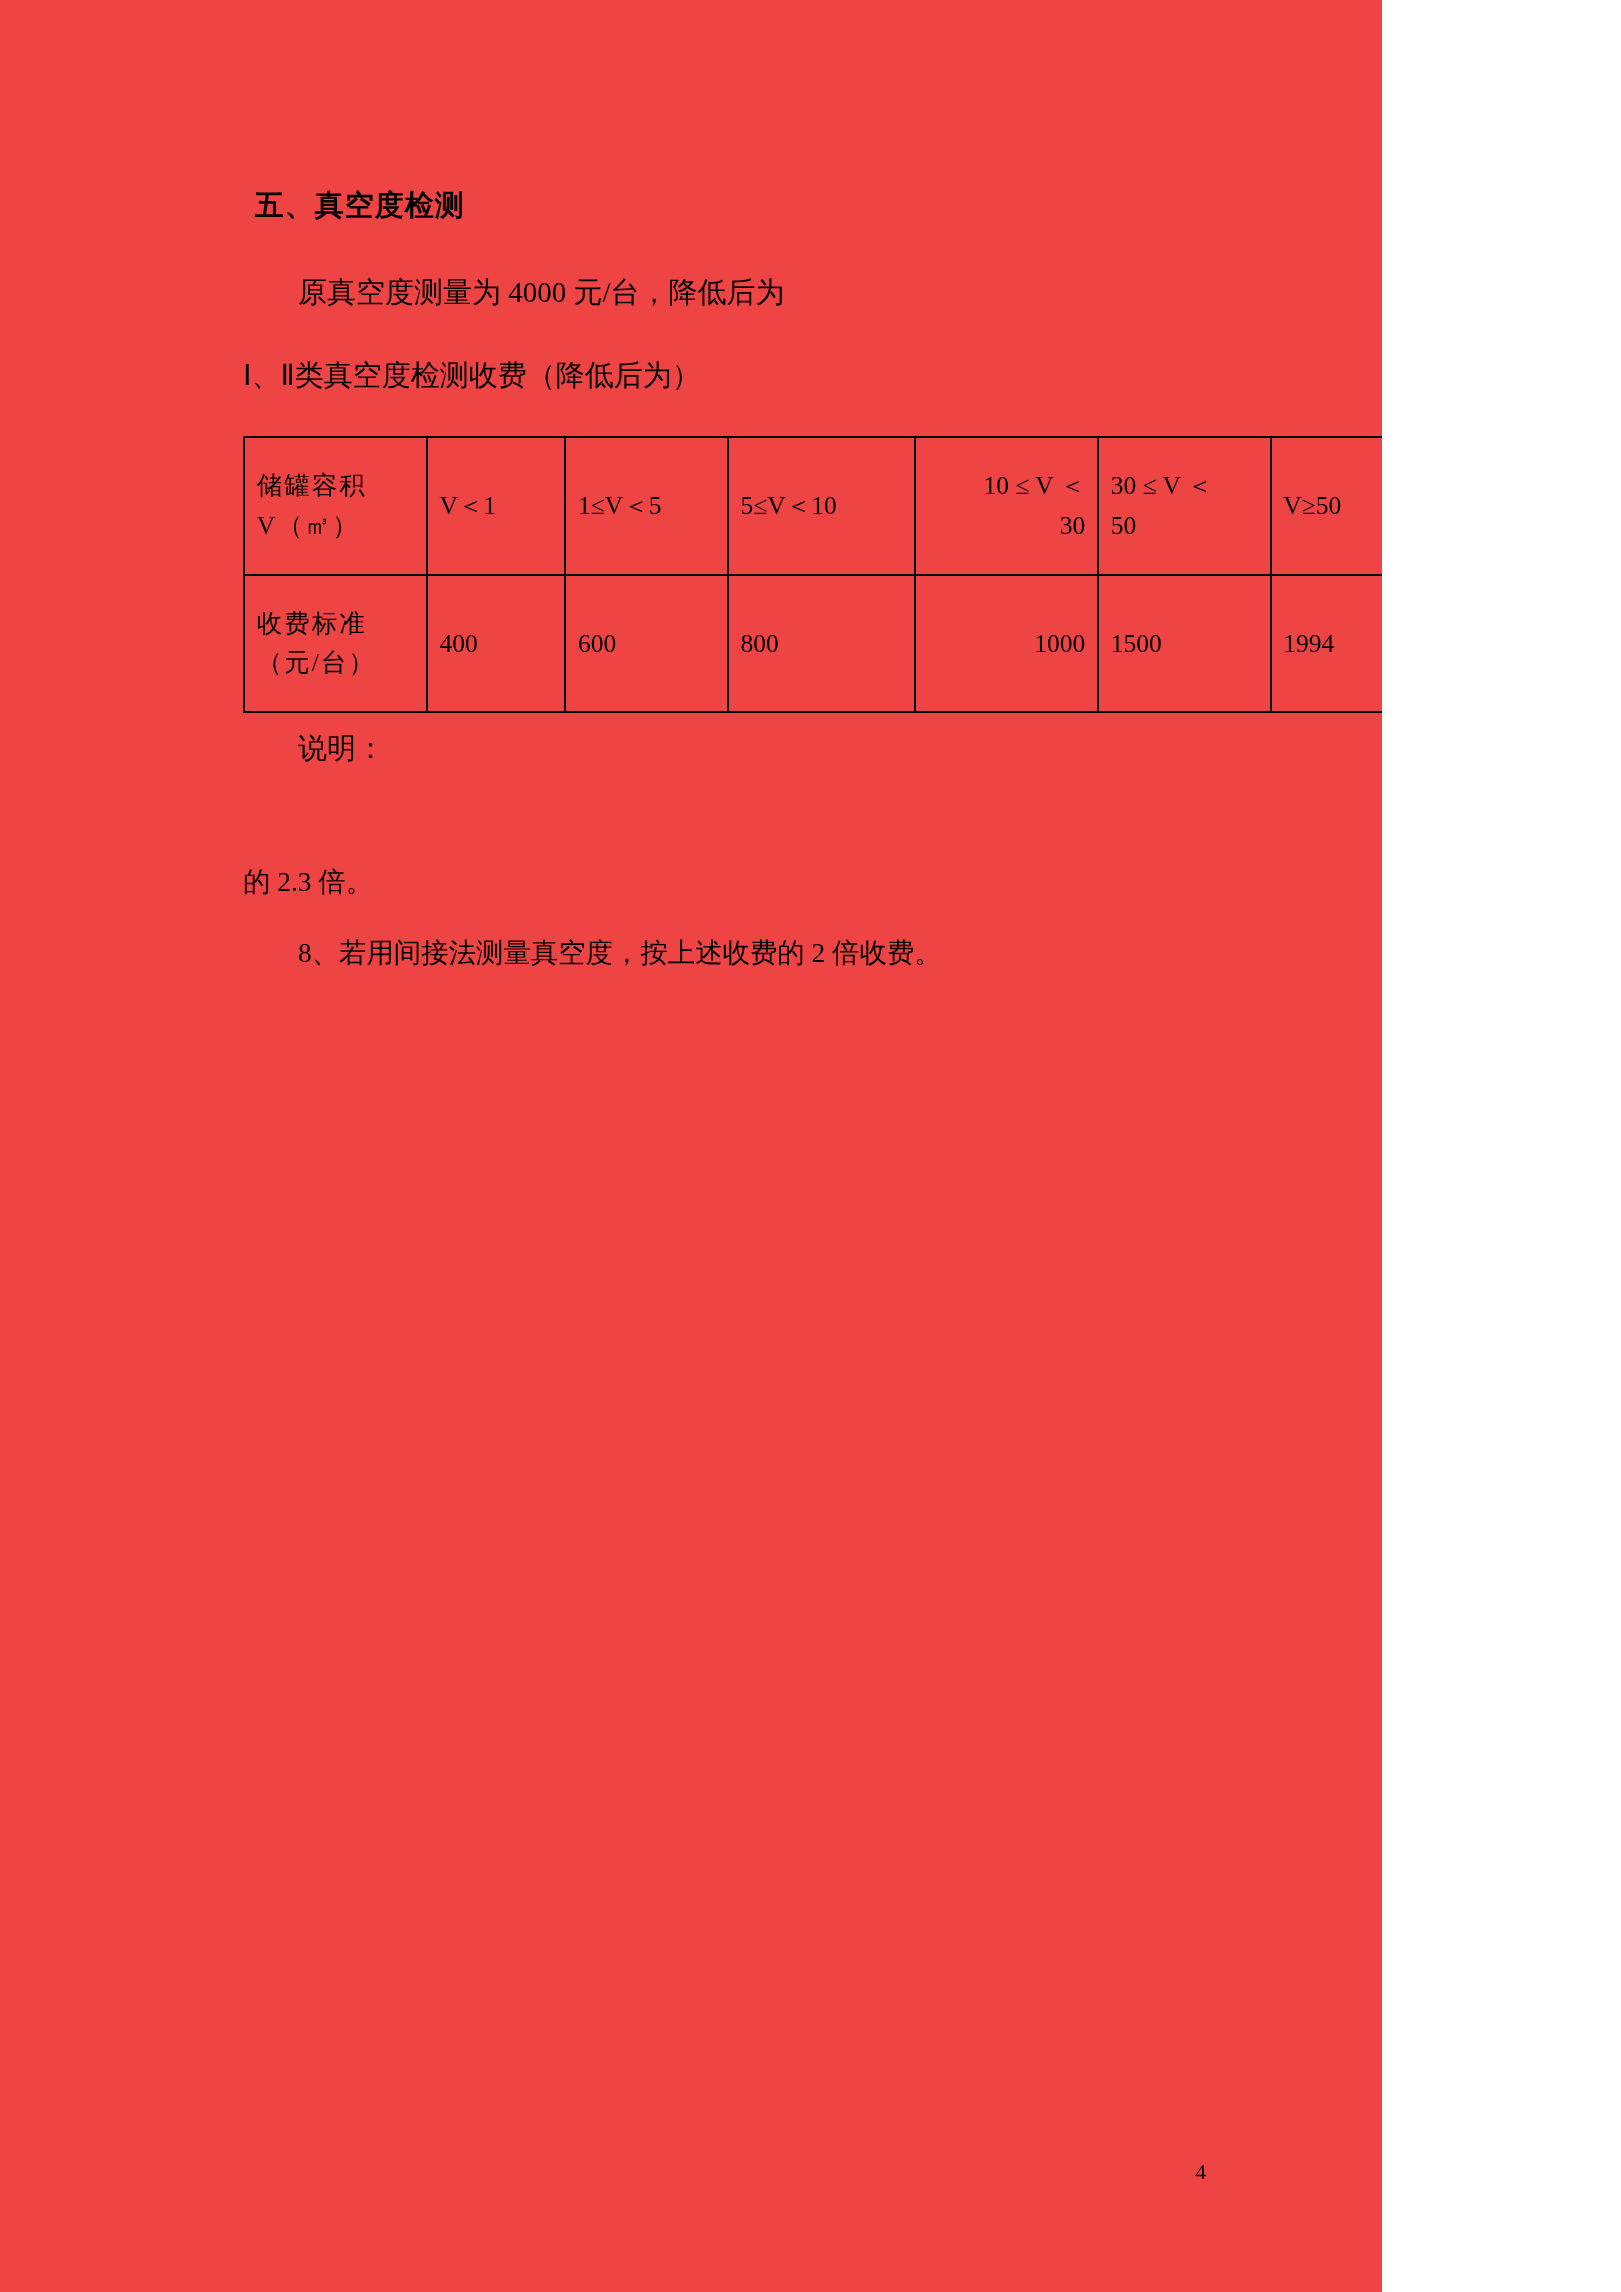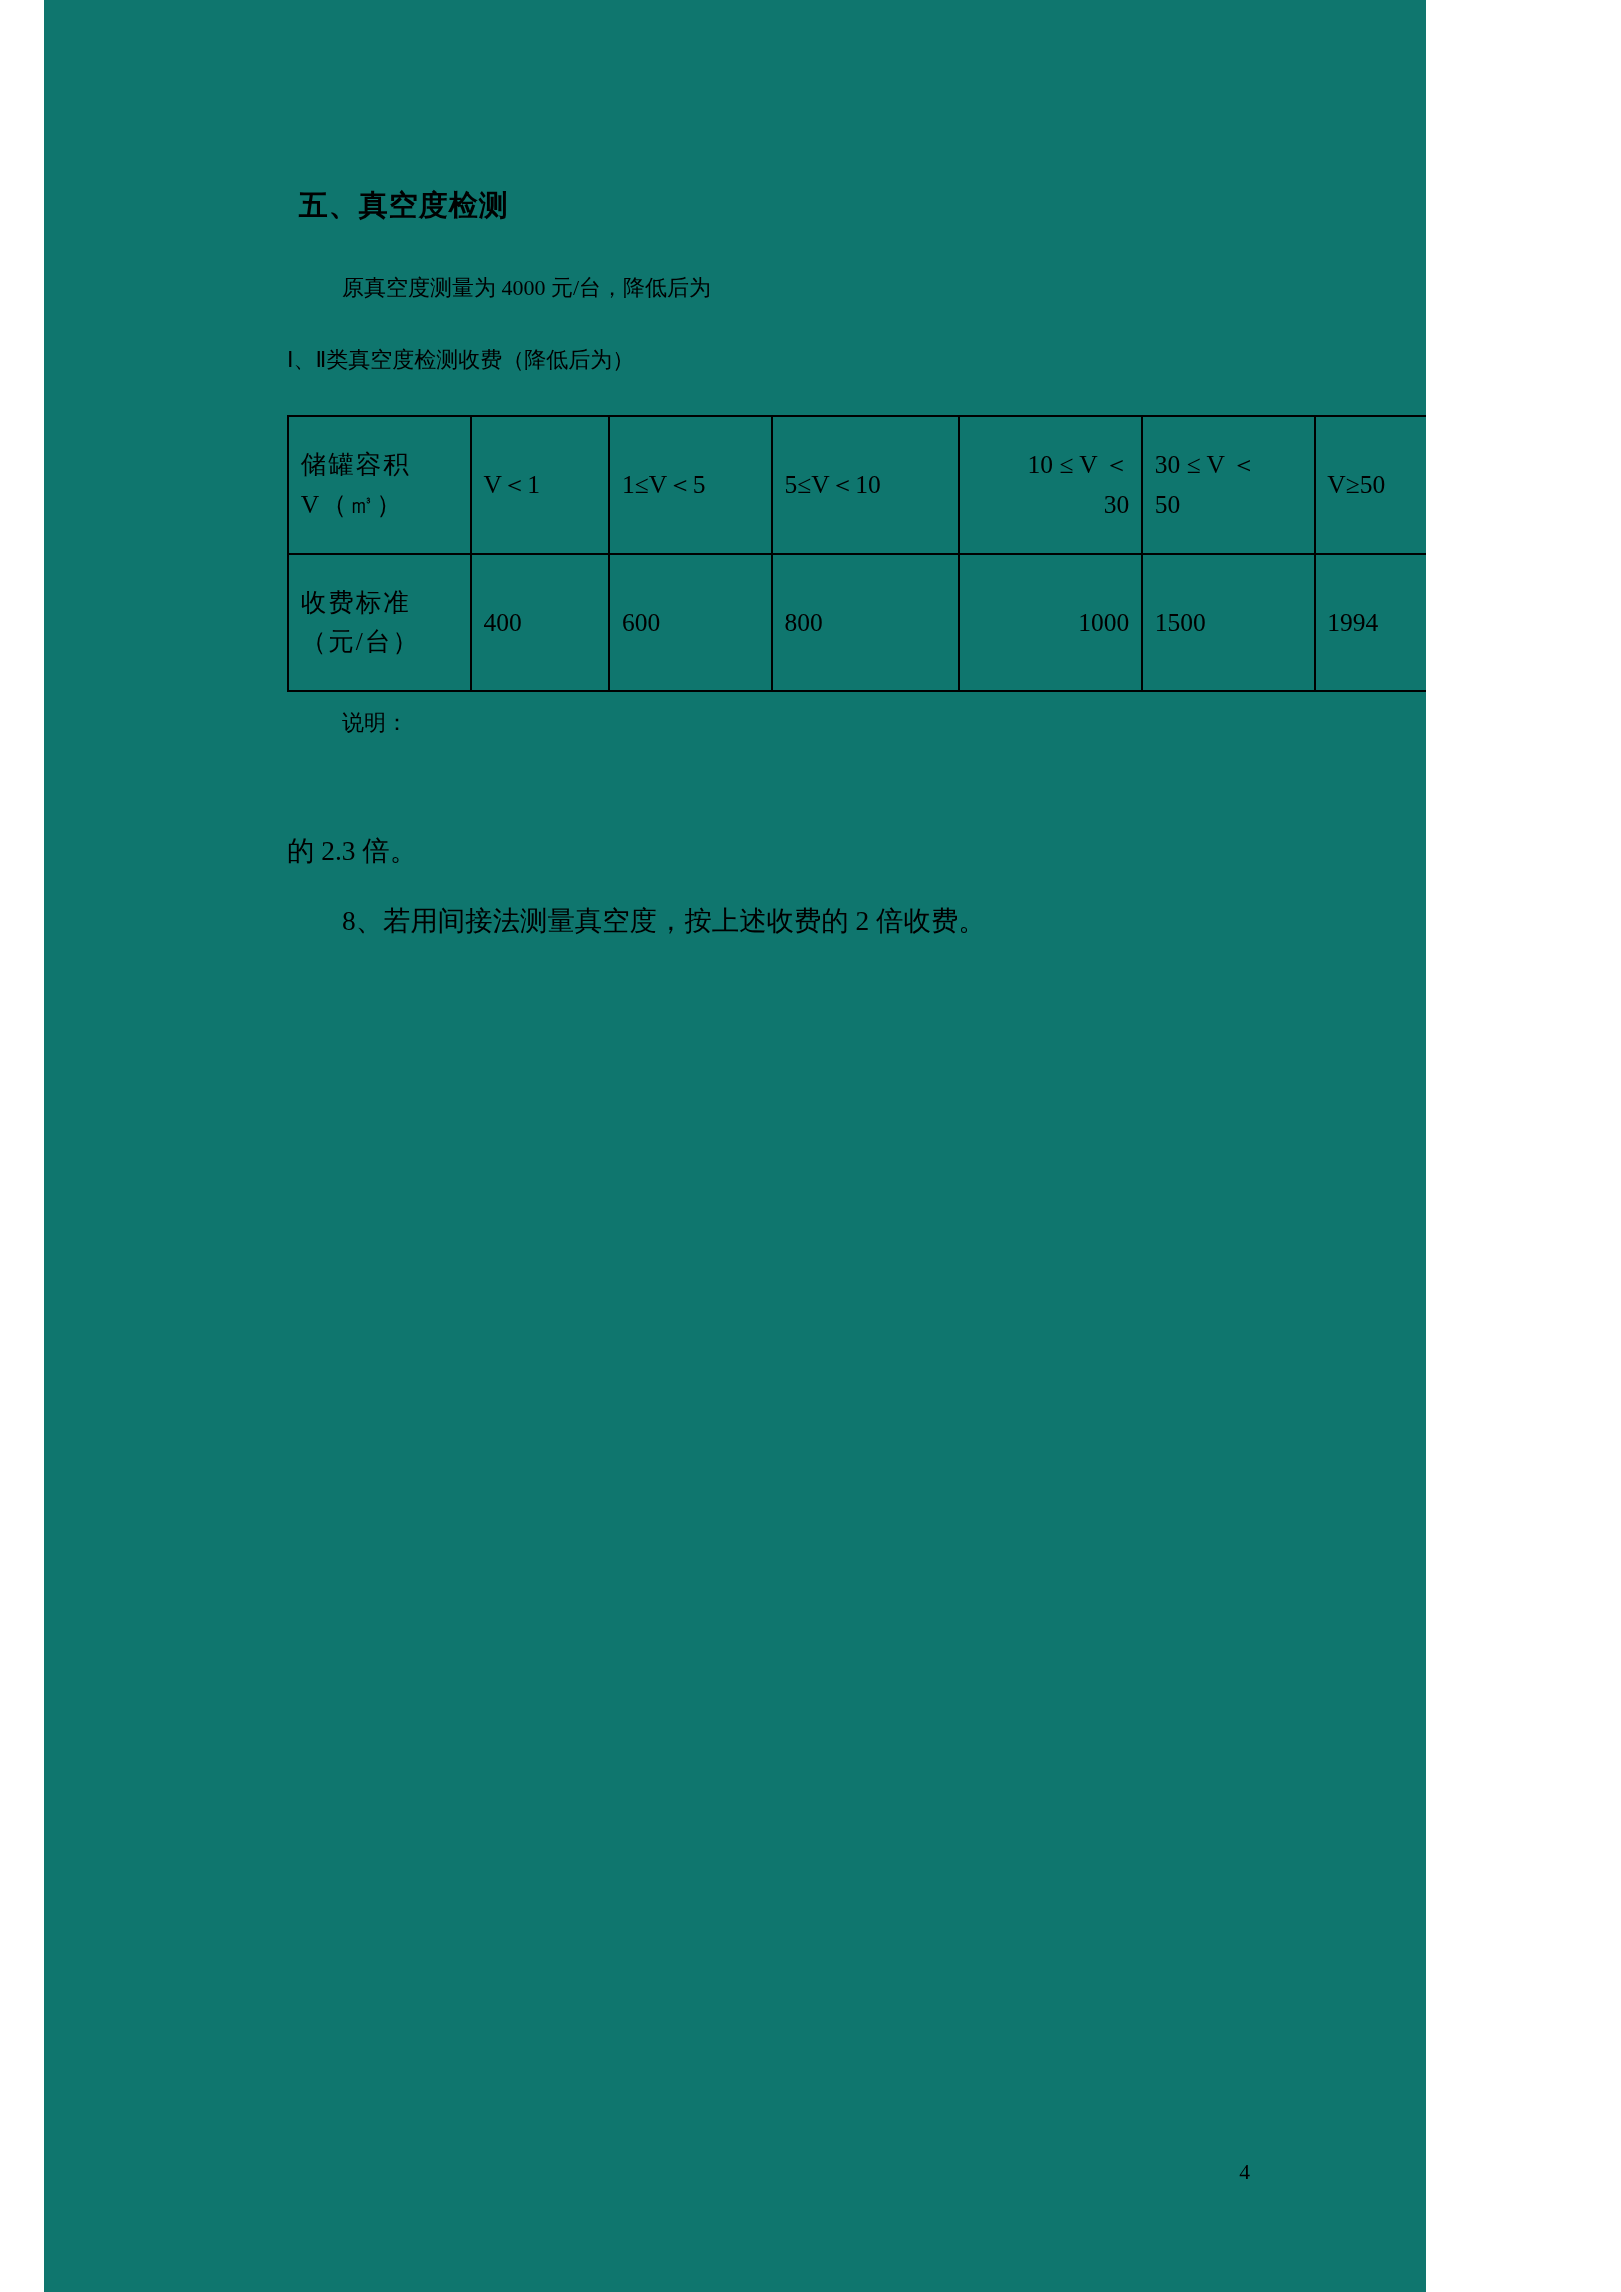--- a/index.html
+++ b/index.html
@@ -13,39 +13,38 @@
     position: relative;
     font-family: "Liberation Serif", serif;
     color: #000000;
   }
   .page {
     position: absolute;
     left: 0;
     top: 0;
     width: 1382px;
     height: 2293px;
-    background: #0f766e;
+    background: #ef4444;
     overflow: hidden;
-    margin-left: 44px;
   }
   .content {
     position: absolute;
     left: 243px;
     top: 186px;
     width: 1137px;
   }
   .heading {
     font-family: "DejaVu Sans", sans-serif;
     font-weight: bold;
     font-size: 29px;
     letter-spacing: 1px;
     margin: 0 0 45px 11.8px;
   }
   .para {
-    font-size: 22px;
+    font-size: 29px;
     line-height: 1.5;
     margin: 0 0 39px 0;
     text-indent: 0;
   }
   .para.indent {
     margin-left: 55px;
   }
   .para.hang {
     margin-left: 0;
   }

